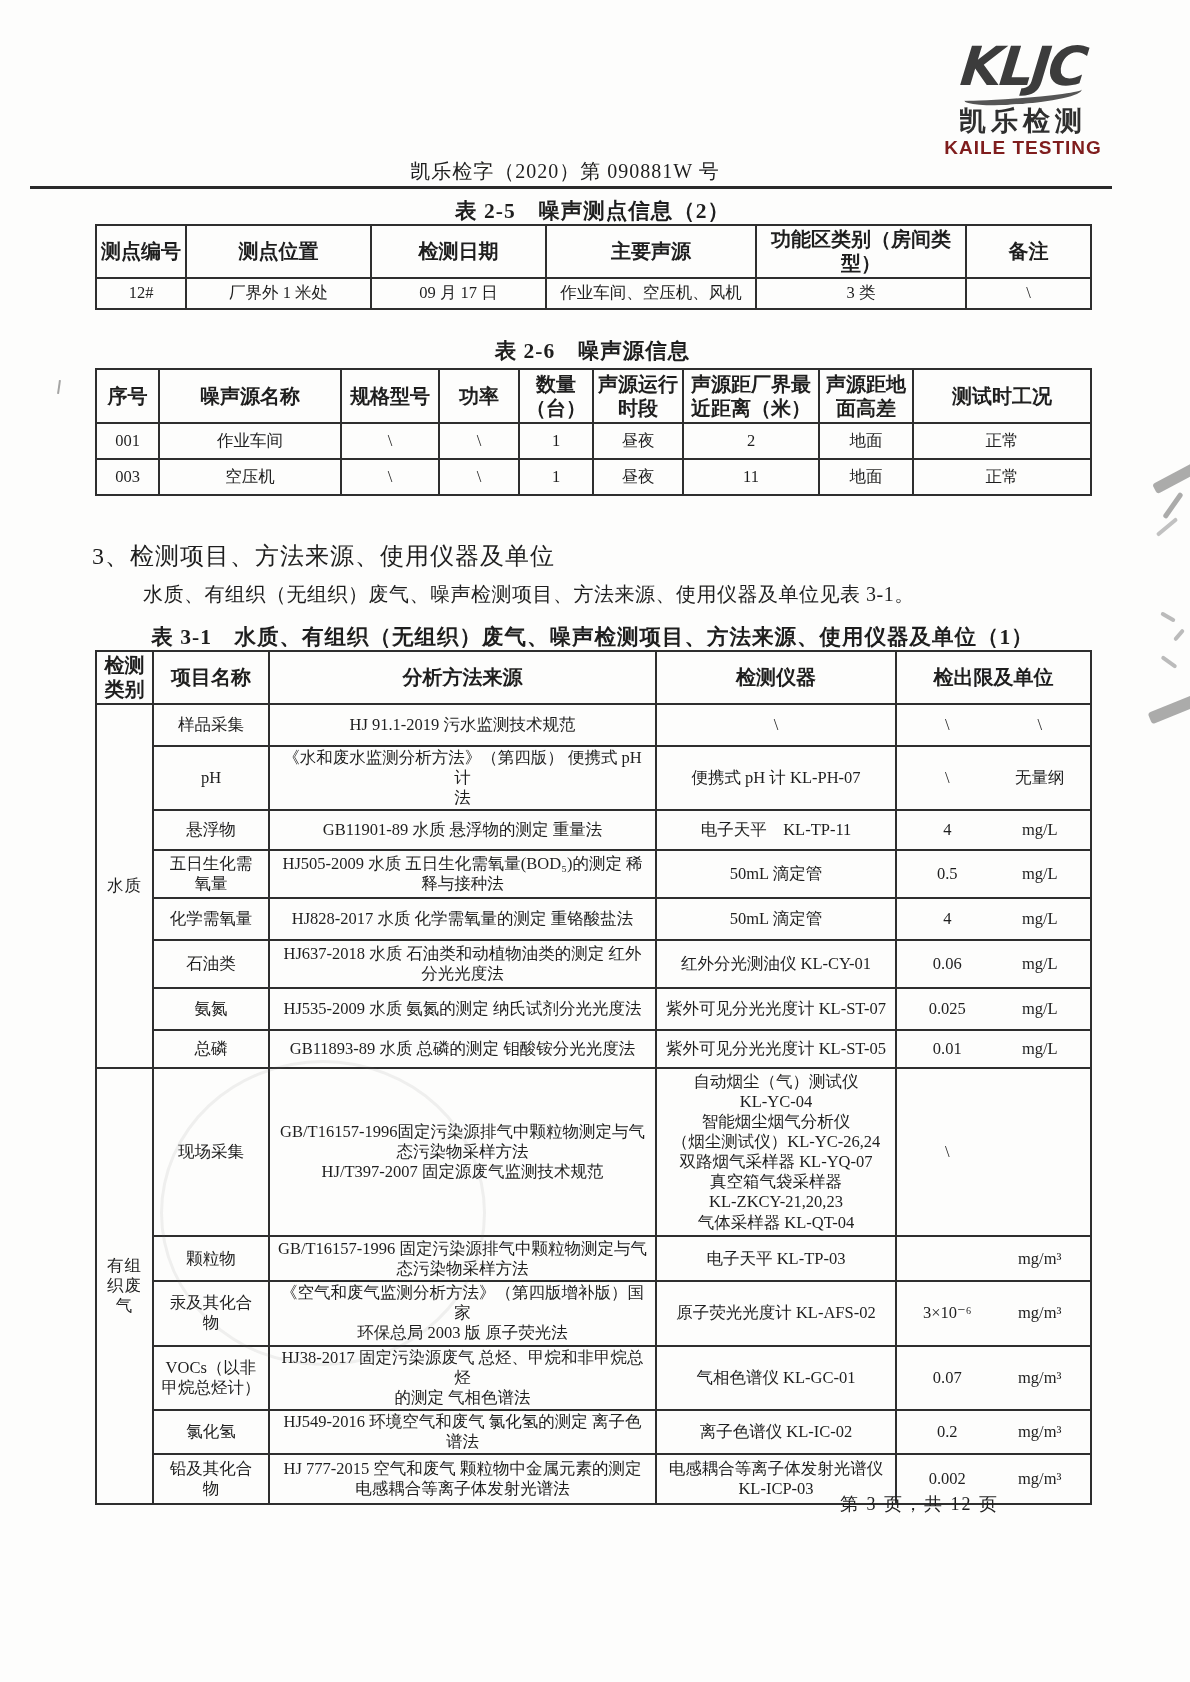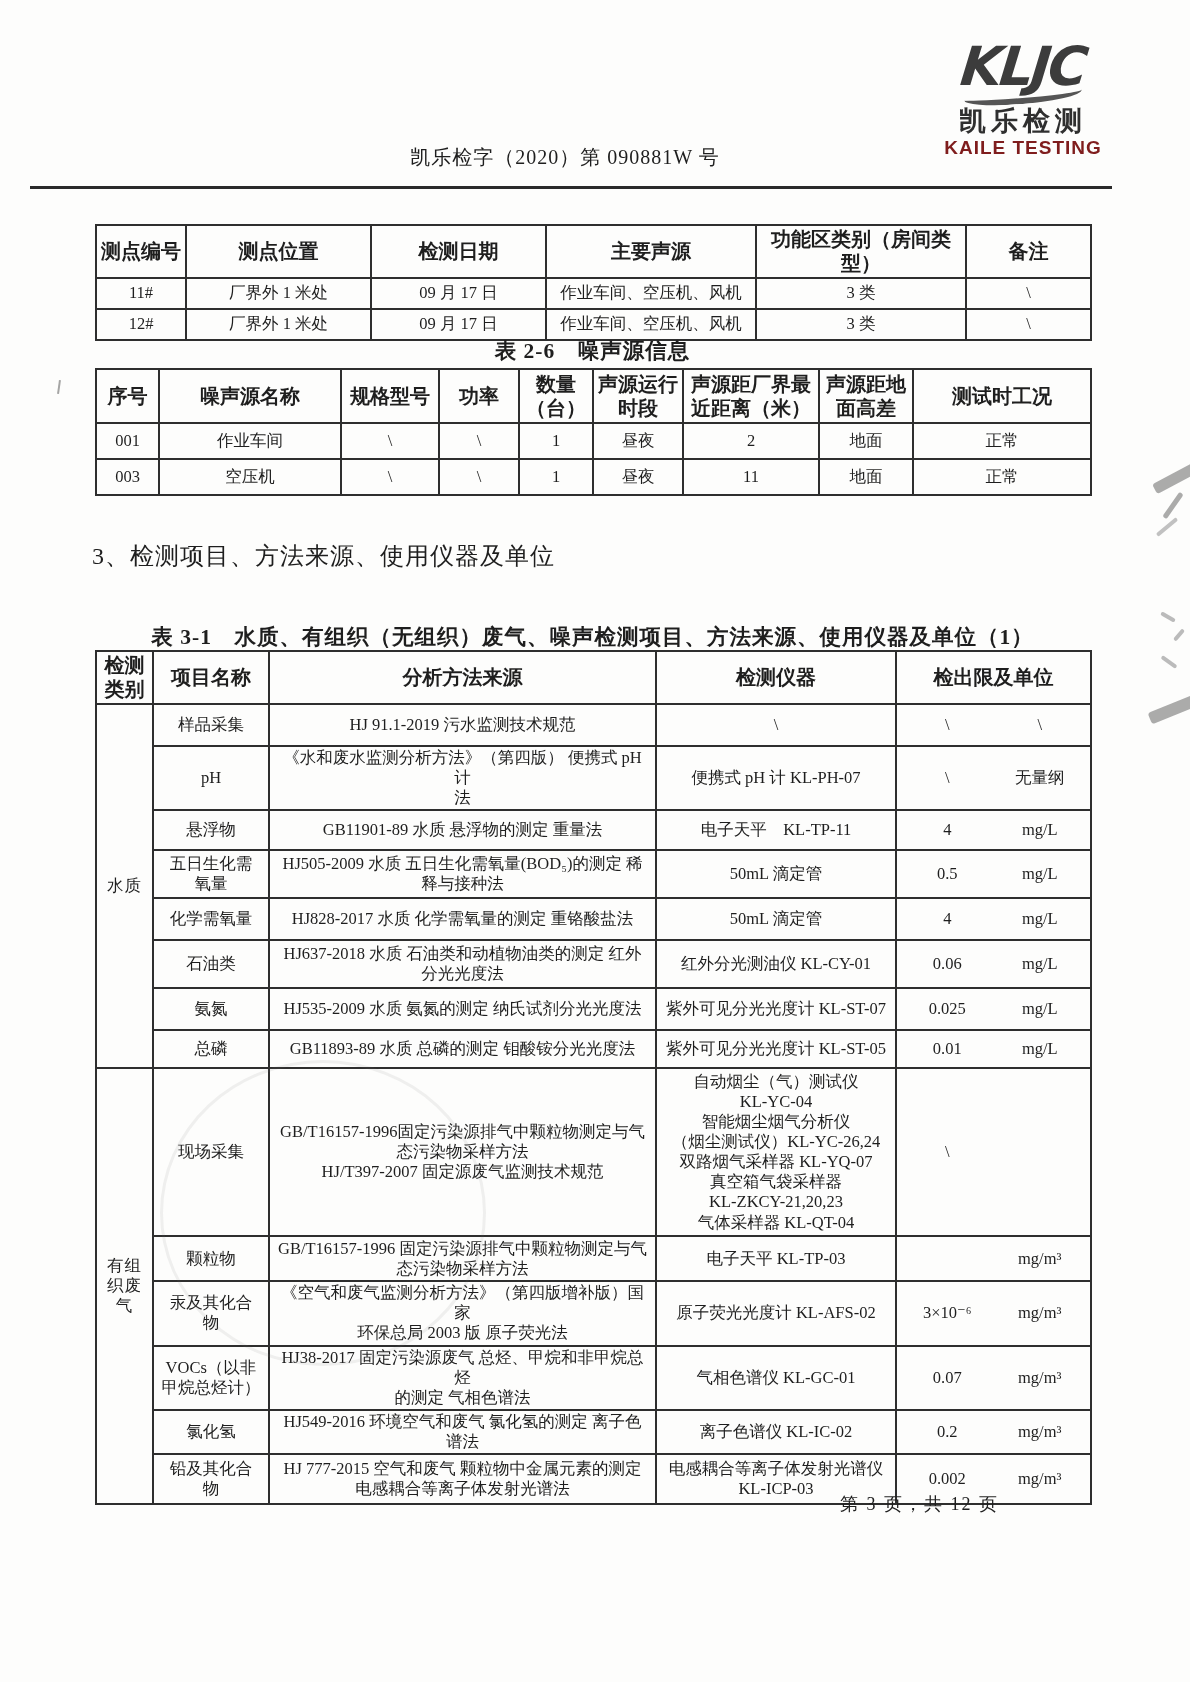--- a/index.html
+++ b/index.html
@@ -15,21 +15,21 @@
     font-weight:bold;font-style:italic;font-size:54px;line-height:1.0;
     letter-spacing:-3px;transform:skewX(-6deg);color:#3c3c3c;
   }
   .logo-swoosh{width:118px;height:12px;margin:-8px auto 2px auto;
     border-bottom:6px solid #555;border-radius:0 0 60% 45%;transform:rotate(-4deg);}
   .logo-cn{font-family:"Liberation Sans","DejaVu Sans",sans-serif;
     font-weight:bold;font-size:27px;letter-spacing:5px;line-height:1.15;color:#2f2f2f;}
   .logo-en{font-family:"Liberation Sans","DejaVu Sans",sans-serif;
     font-weight:bold;font-size:19px;letter-spacing:1px;color:#7f1d1d;}
   
-  .docnum{position:absolute;top:144px;left:0;width:1130px;text-align:center;
+  .docnum{position:absolute;top:158px;left:0;width:1130px;text-align:center;
     font-size:20px;letter-spacing:1px;}
   .top-rule{position:absolute;top:186px;left:30px;width:1082px;
     border-top:3.5px solid #2a2a2a;}
   
   .tbl-title{position:absolute;left:95px;width:995px;text-align:center;
     font-weight:bold;font-size:21.5px;letter-spacing:1px;}
   .sec-heading{position:absolute;top:540px;left:92px;font-size:24px;font-weight:normal;letter-spacing:1px;}
   .para{position:absolute;top:581px;left:143px;font-size:20px;letter-spacing:.5px;}
   .footer{position:absolute;top:1492px;left:840px;font-size:18px;letter-spacing:2px;}
   
@@ -65,45 +65,38 @@
   <div class="logo">
     <div class="logo-mark">KLJC</div>
     <div class="logo-swoosh"></div>
     <div class="logo-cn">凯乐检测</div>
     <div class="logo-en">KAILE TESTING</div>
   </div>
 
   <div class="docnum">凯乐检字（2020）第 090881W 号</div>
   <div class="top-rule"></div>
 
+  <div class="tbl-title" style="top:196px;">表 2-5　噪声测点信息（2）</div>
   <table class="t25">
     <colgroup>
         <col style="width:90px">
         <col style="width:185px">
         <col style="width:175px">
         <col style="width:210px">
         <col style="width:210px">
         <col style="width:125px">
       </colgroup>
     <tbody>
         <tr style="height:34px">
       <th>测点编号</th>
       <th>测点位置</th>
       <th>检测日期</th>
       <th>主要声源</th>
       <th>功能区类别（房间类型）</th>
       <th>备注</th>
-    </tr>
-    <tr style="height:31px">
-      <td>11#</td>
-      <td>厂界外 1 米处</td>
-      <td>09 月 17 日</td>
-      <td>作业车间、空压机、风机</td>
-      <td>3 类</td>
-      <td>\</td>
     </tr>
     <tr style="height:31px">
       <td>12#</td>
       <td>厂界外 1 米处</td>
       <td>09 月 17 日</td>
       <td>作业车间、空压机、风机</td>
       <td>3 类</td>
       <td>\</td>
     </tr>
   </tbody>
@@ -157,20 +150,21 @@
       <td>1</td>
       <td>昼夜</td>
       <td>11</td>
       <td>地面</td>
       <td>正常</td>
     </tr>
   </tbody>
     </table>
 
   <div class="sec-heading">3、检测项目、方法来源、使用仪器及单位</div>
+  <div class="para">水质、有组织（无组织）废气、噪声检测项目、方法来源、使用仪器及单位见表 3-1。</div>
 
   <div class="tbl-title" style="top:616px;margin-top:6px;">表 3-1　水质、有组织（无组织）废气、噪声检测项目、方法来源、使用仪器及单位（1）</div>
   <table class="t31">
     <colgroup>
         <col style="width:57px">
         <col style="width:116px">
         <col style="width:387px">
         <col style="width:240px">
         <col style="width:195px">
       </colgroup>

